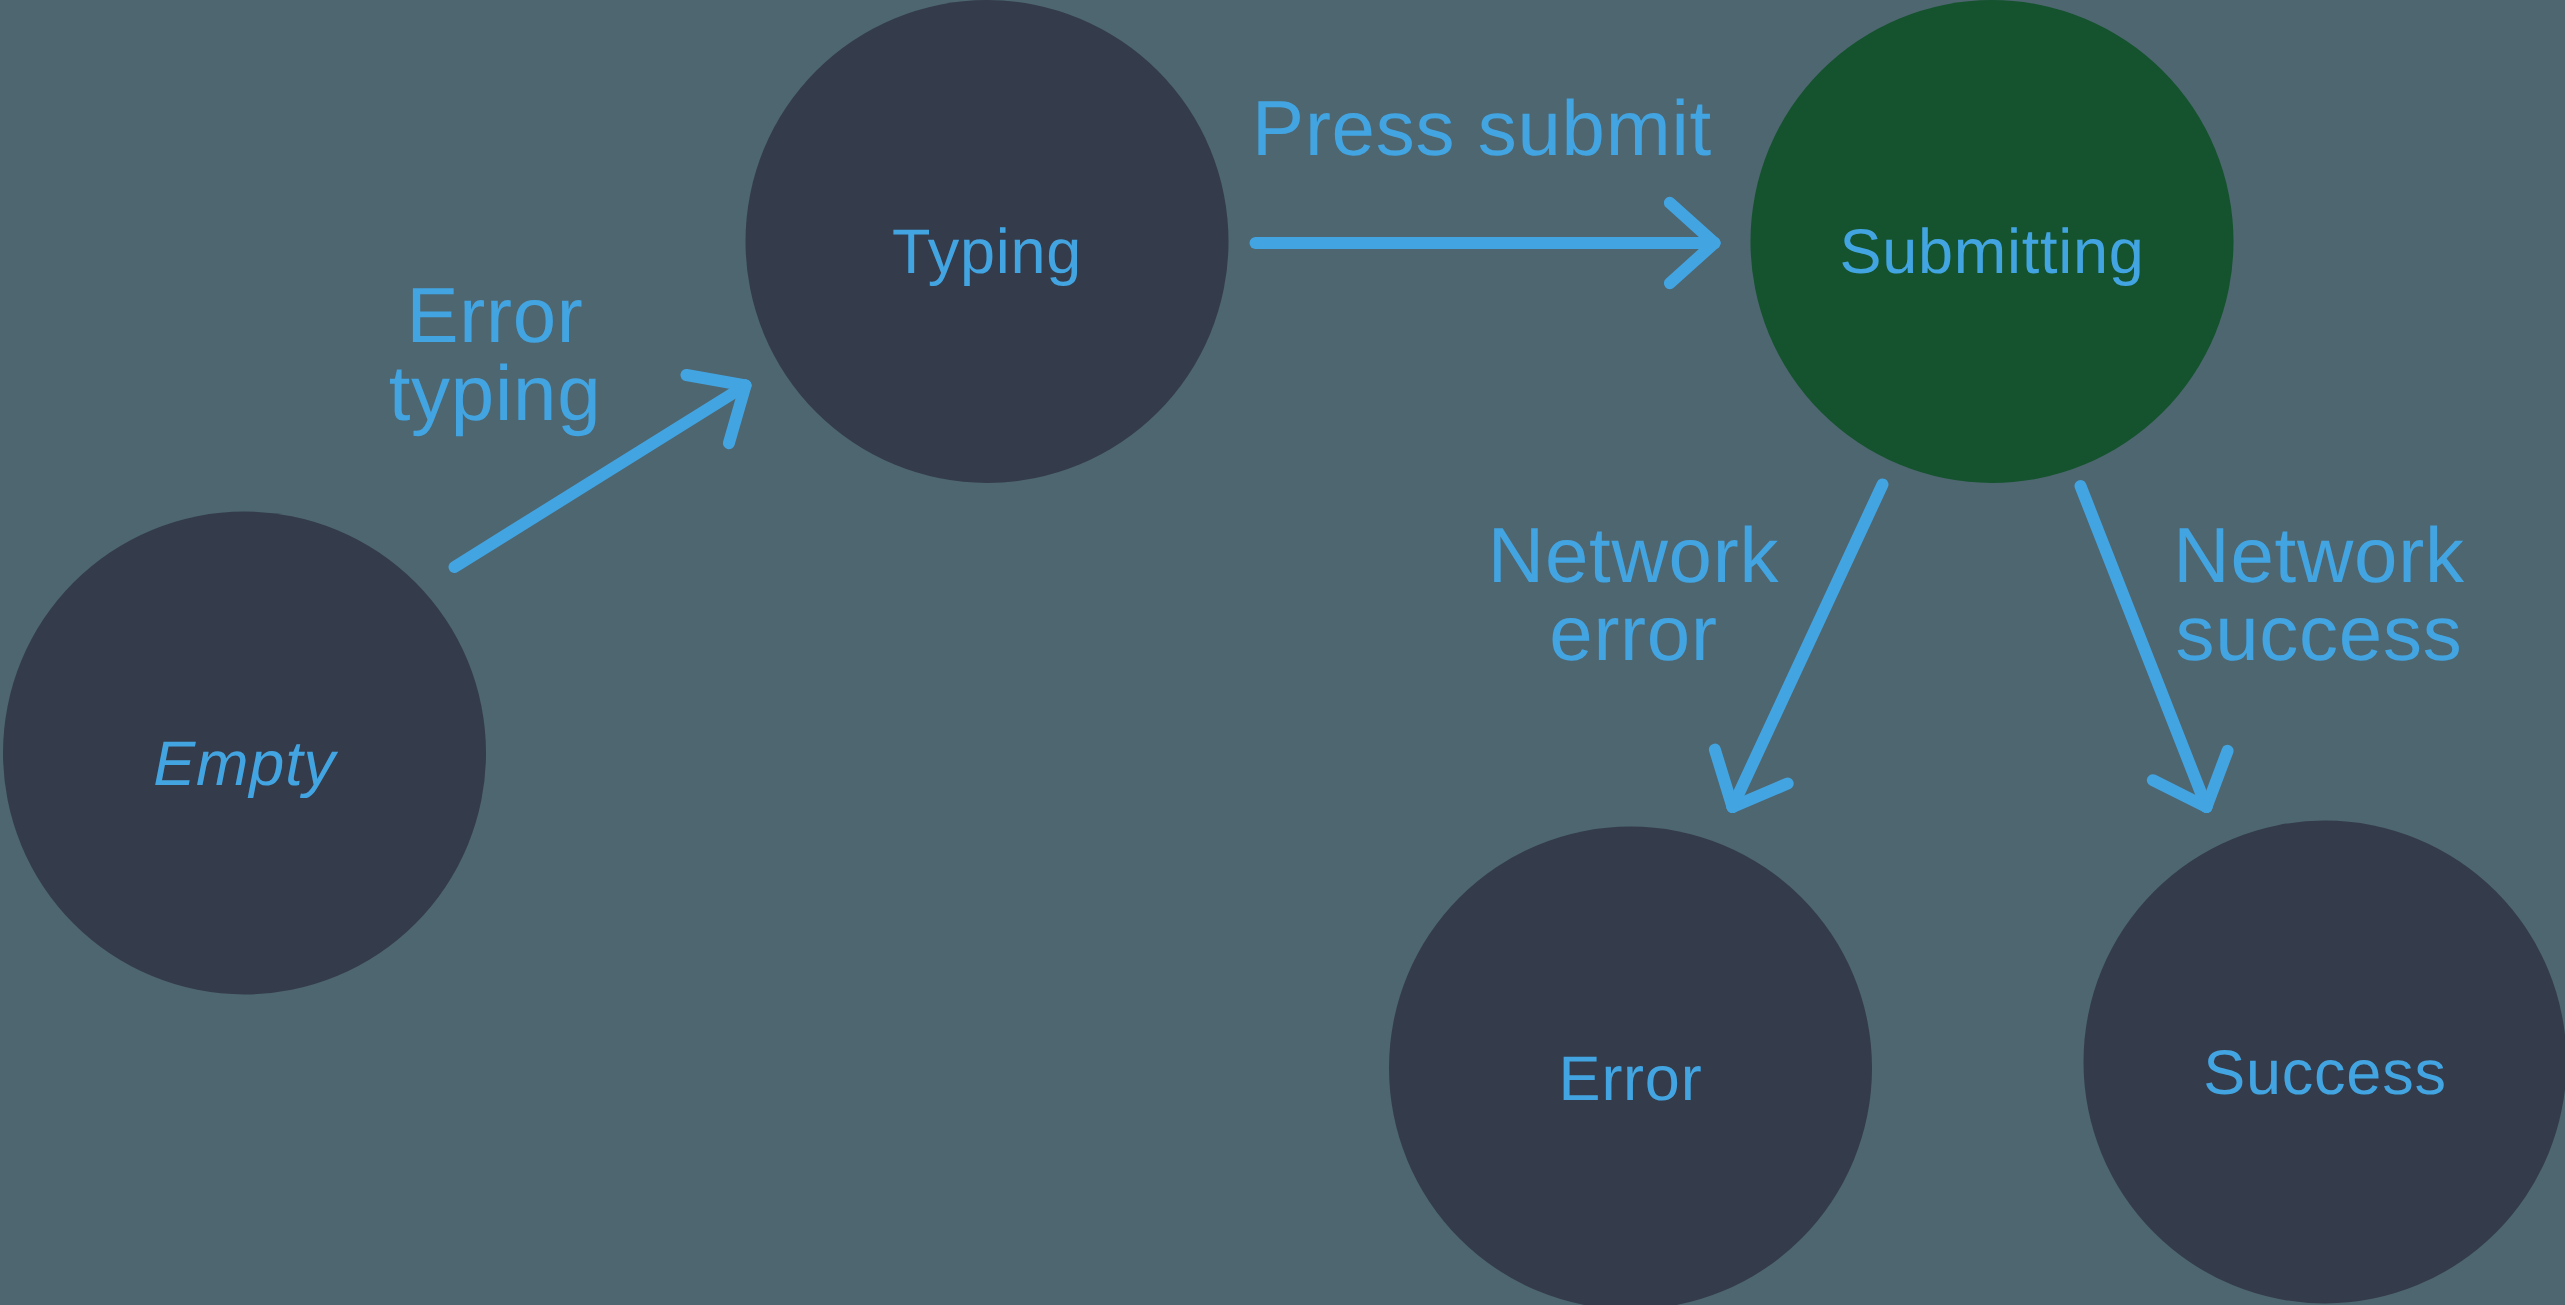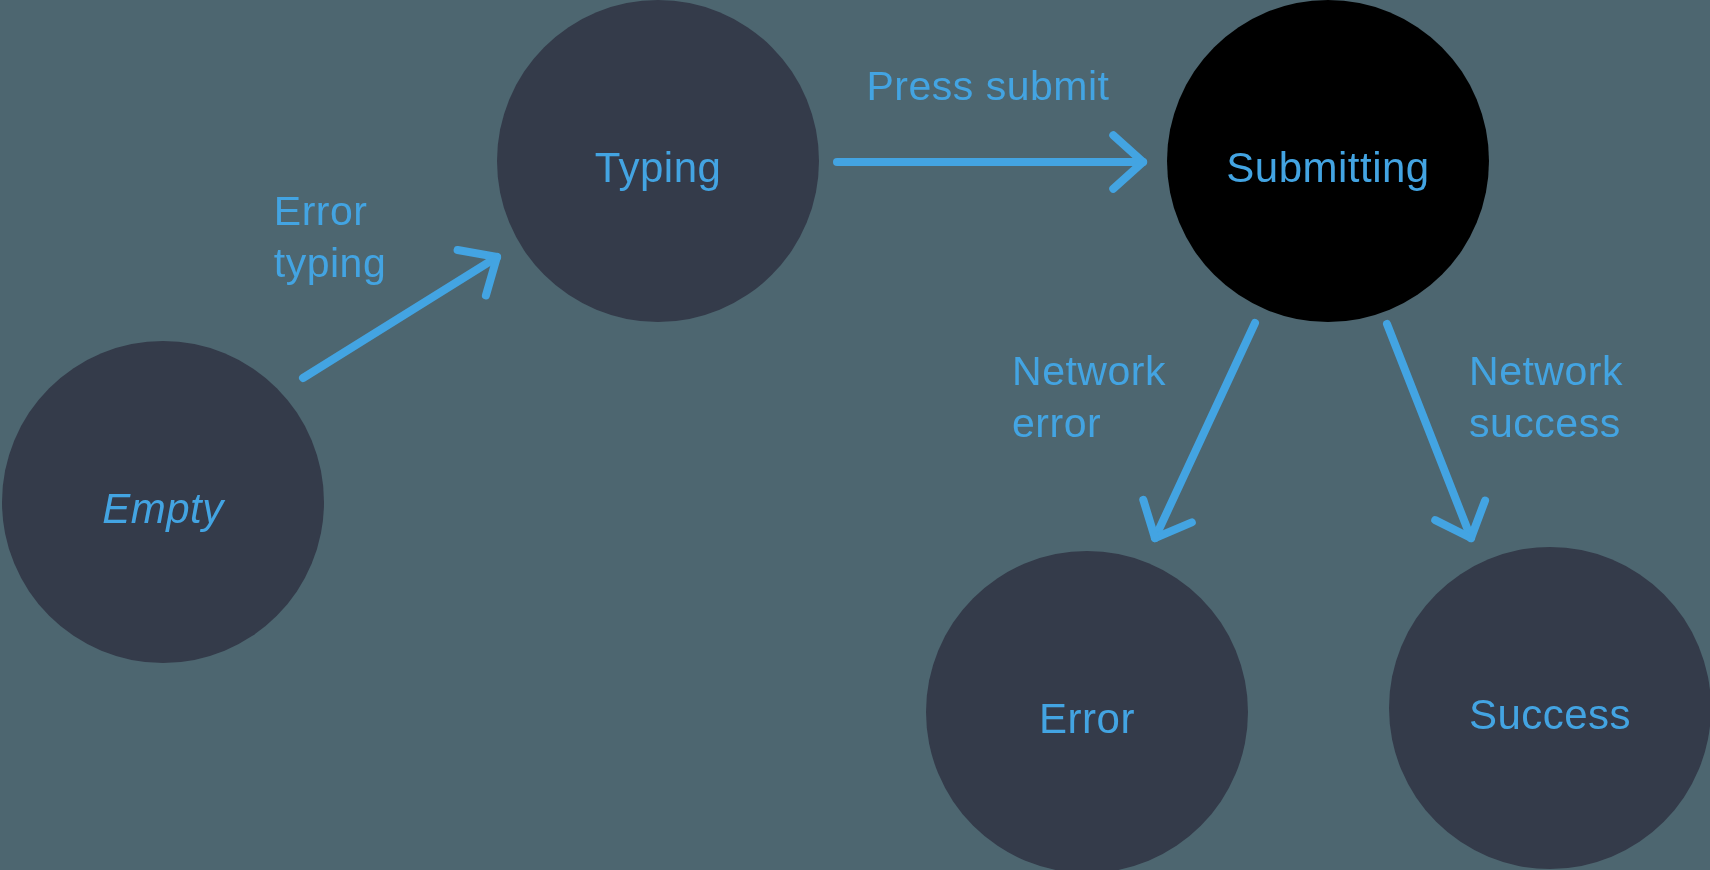--- a/index.html
+++ b/index.html
@@ -24,24 +24,24 @@
   }
   .state-node .node-label {
     font-size: 42px;
     letter-spacing: 0.5px;
     transform: translateY(7px);
     white-space: nowrap;
   }
   .edge-label {
     position: absolute;
     transform: translate(-50%, -50%);
-    font-size: 41px;
+    font-size: 52px;
     line-height: 52px;
     letter-spacing: 0.5px;
-    text-align: left;
+    text-align: center;
     white-space: nowrap;
   }
   #edges-layer {
     position: absolute;
     left: 0;
     top: 0;
     pointer-events: none;
   }
 </style>
 </head>
@@ -69,21 +69,21 @@
         <line x1="1471" y1="538" x2="1485.05329626323" y2="500.54996843608967" stroke="#43A4E2" stroke-width="8" stroke-linecap="round"></line>
         <line x1="1471" y1="538" x2="1435.2240930896987" y2="520.1090949154197" stroke="#43A4E2" stroke-width="8" stroke-linecap="round"></line>
       </g>
     </svg>
     <div class="state-node" style="left: 2px; top: 341px; width: 322px; height: 322px; background: rgb(52, 59, 74); font-style: italic;">
       <span class="node-label" style="color: rgb(67, 164, 226);">Empty</span>
     </div>
     <div class="state-node" style="left: 497px; top: 0px; width: 322px; height: 322px; background: rgb(52, 59, 74);">
       <span class="node-label" style="color: rgb(67, 164, 226);">Typing</span>
     </div>
-    <div class="state-node" style="left: 1167px; top: 0px; width: 322px; height: 322px; background: #000000;">
+    <div class="state-node" style="left: 1167px; top: 0px; width: 322px; height: 322px; background: #14532d;">
       <span class="node-label" style="color: rgb(67, 164, 226);">Submitting</span>
     </div>
     <div class="state-node" style="left: 926px; top: 551px; width: 322px; height: 322px; background: rgb(52, 59, 74);">
       <span class="node-label" style="color: rgb(67, 164, 226);">Error</span>
     </div>
     <div class="state-node" style="left: 1389px; top: 547px; width: 322px; height: 322px; background: rgb(52, 59, 74);">
       <span class="node-label" style="color: rgb(67, 164, 226);">Success</span>
     </div>
     <div class="edge-label" style="left: 330px; top: 237px; color: rgb(67, 164, 226);">
       <div>Error</div>

